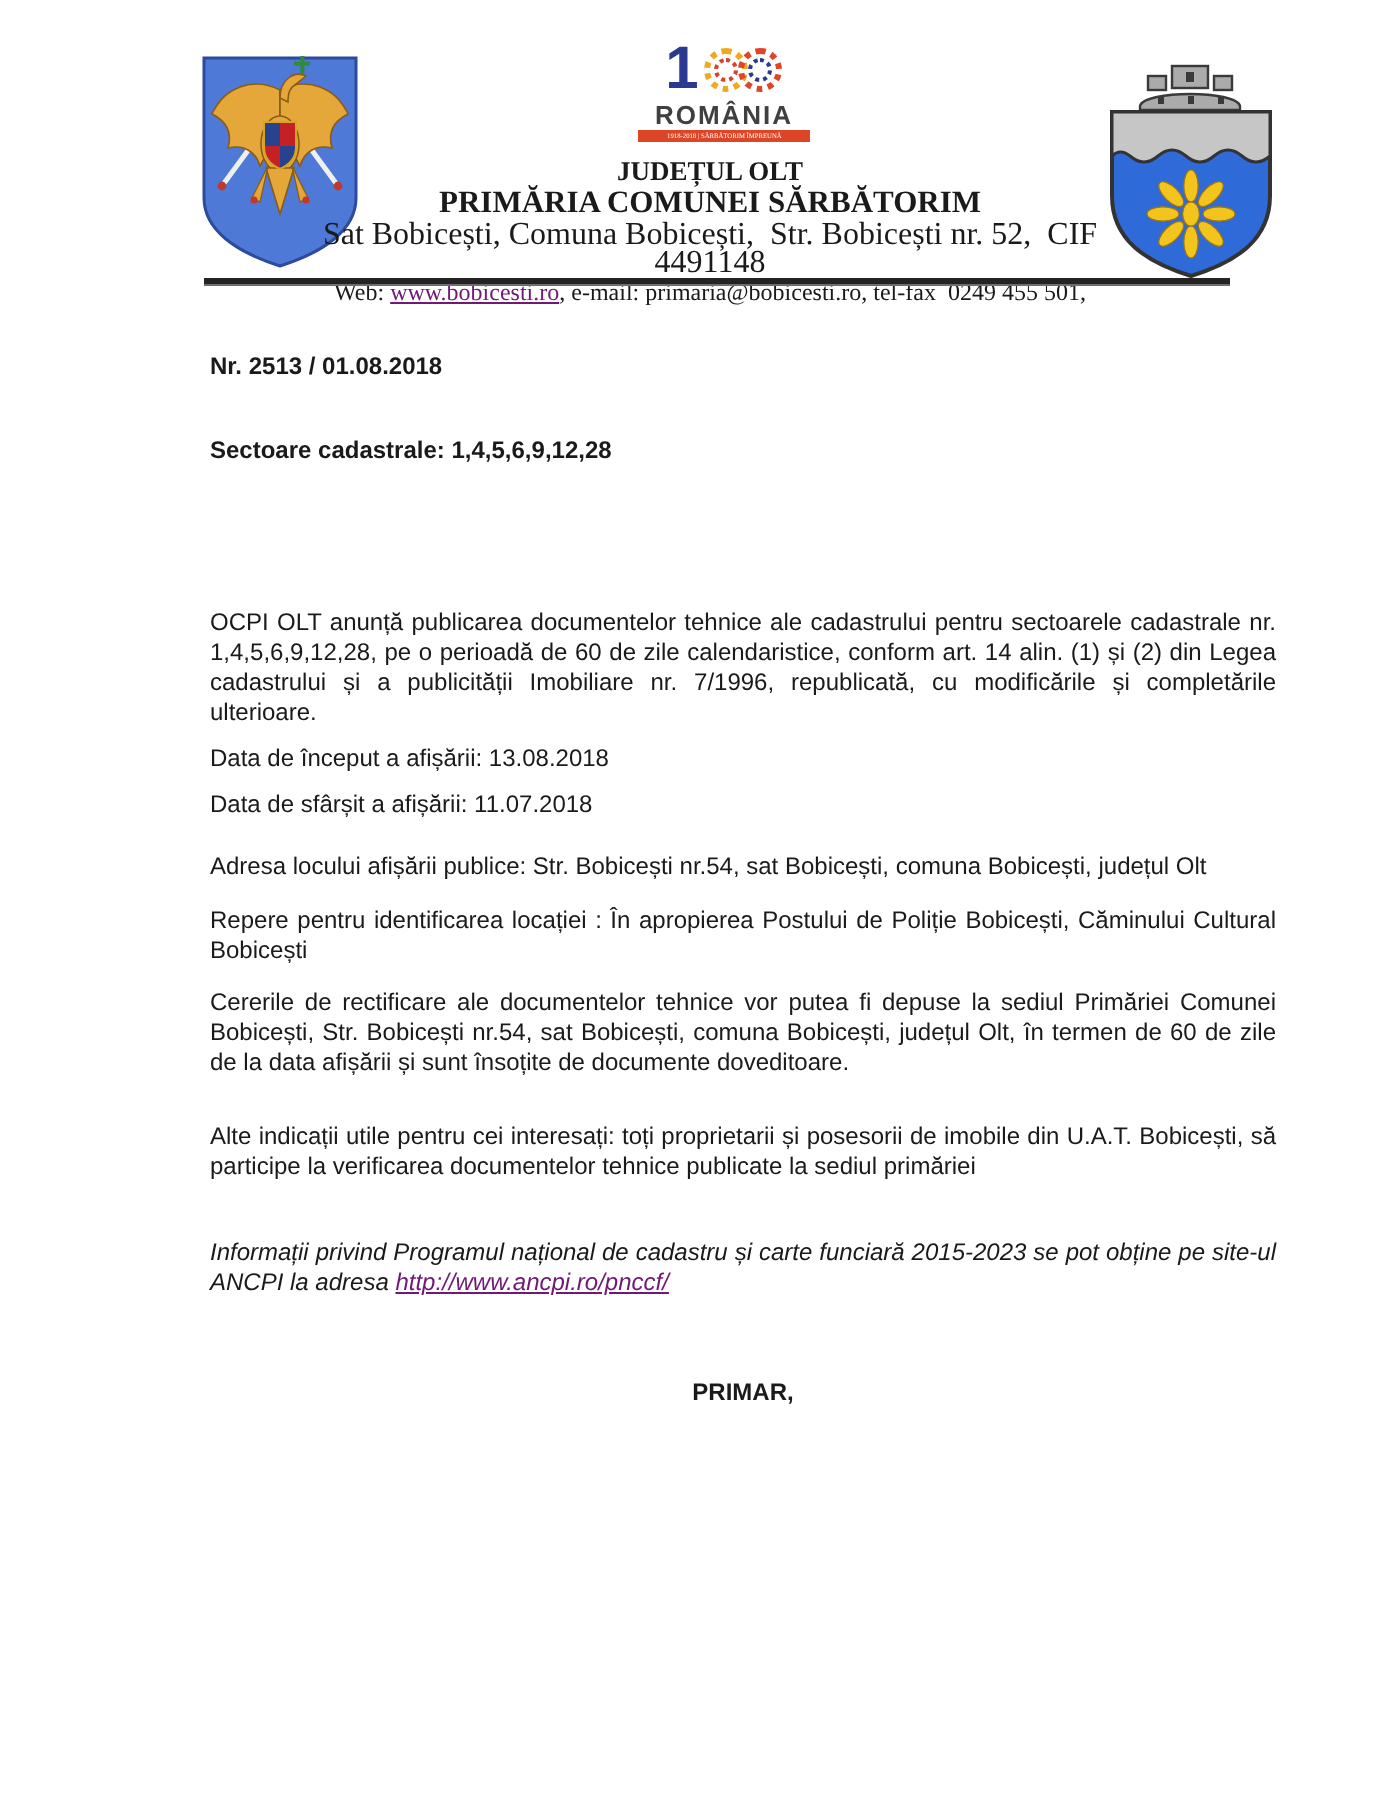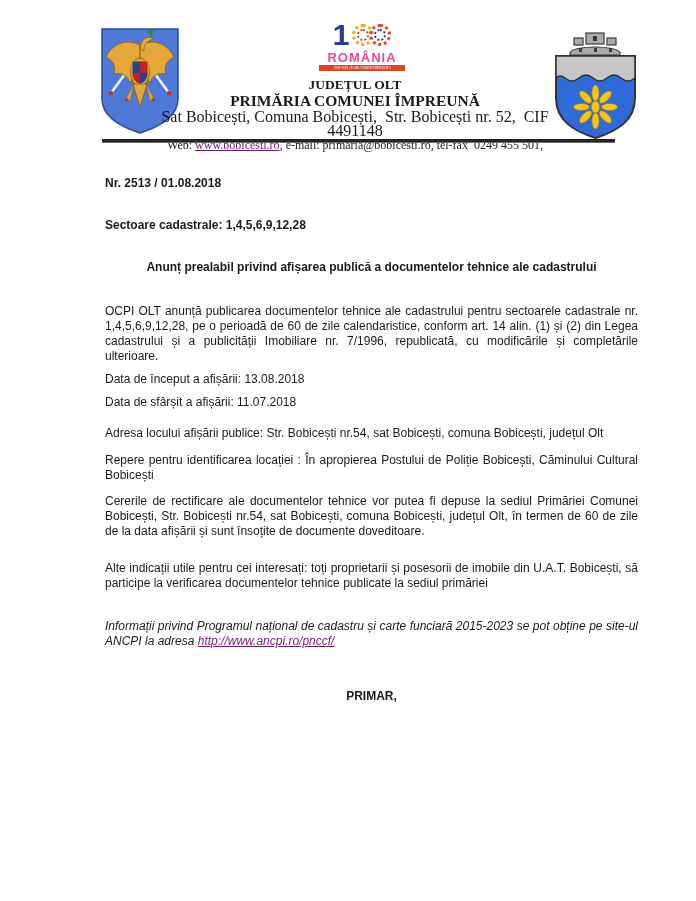--- a/index.html
+++ b/index.html
@@ -18,21 +18,21 @@
   .logo-digits{display:flex;align-items:center;justify-content:center;height:30px;}
   .logo-one{font-family:"Liberation Sans",sans-serif;font-weight:700;font-size:30px;
     line-height:28px;color:#2b3990;margin-right:2px;}
   .ring{width:22px;height:22px;border-radius:50%;box-sizing:border-box;position:relative;}
   .ring1{border:3px dotted #f0a81e;margin-left:1px;}
   .ring2{border:3px dotted #e0452a;margin-left:-5px;}
   .ring-inner{position:absolute;inset:2px;border-radius:50%;box-sizing:border-box;}
   .ring1 .ring-inner{border:2px dotted #d8402a;}
   .ring2 .ring-inner{border:2px dotted #2b3990;}
   .logo-romania{font-family:"Liberation Sans",sans-serif;font-weight:700;font-size:13px;
-    letter-spacing:1px;color:#ec4899;line-height:13px;margin-top:1px;}
+    letter-spacing:1px;color:#404040;line-height:13px;margin-top:1px;}
   .logo-banner{width:86px;height:6px;background:#dd4527;margin:1px auto 0 auto;
     overflow:hidden;display:flex;align-items:center;justify-content:center;}
   .logo-banner span{font-size:8px;line-height:8px;color:#ffffff;white-space:nowrap;
     transform:scale(0.42);transform-origin:center;}
   .hdr-line1{font-weight:700;font-size:13.5px;line-height:15px;margin-top:3px;}
   .hdr-line2{font-weight:700;font-size:15.5px;line-height:17px;}
   .hdr-address{font-size:16px;line-height:14px;margin-top:1px;white-space:pre-wrap;}
   .hdr-web{font-size:12px;line-height:14px;white-space:pre-wrap;}
   a.link{color:#701a75;text-decoration:underline;cursor:pointer;}
   .rule{position:absolute;left:102px;top:139px;width:513px;height:3px;background:#242424;
@@ -92,21 +92,21 @@
         <span class="ring ring2">
             <span class="ring-inner"></span>
           </span>
       </div>
       <div class="logo-romania">ROMÂNIA</div>
       <div class="logo-banner">
         <span>1918-2018 | SĂRBĂTORIM ÎMPREUNĂ</span>
       </div>
     </div>
     <div class="hdr-line1">JUDEȚUL OLT</div>
-    <div class="hdr-line2">PRIMĂRIA COMUNEI ÎMPREUNĂ</div>
+    <div class="hdr-line2">PRIMĂRIA COMUNEI SĂRBĂTORIM</div>
     <div class="hdr-address">Sat Bobicești, Comuna Bobicești,  Str. Bobicești nr. 52,  CIF 4491148</div>
     <div class="hdr-web"><span>Web: </span><a class="link">www.bobicesti.ro</a><span>, e-mail: primaria@bobicesti.ro, tel-fax  0249 455 501,</span></div>
   </div>
 
   <svg class="arms-right" viewBox="0 0 95 112" xmlns="http://www.w3.org/2000/svg">
 
     <rect x="38" y="5" width="18" height="11" fill="#ababab" stroke="#3a3a3a" stroke-width="1.2"></rect>
     <rect x="26" y="10" width="9" height="7" fill="#ababab" stroke="#3a3a3a" stroke-width="1.2"></rect>
     <rect x="59" y="10" width="9" height="7" fill="#ababab" stroke="#3a3a3a" stroke-width="1.2"></rect>
     <path d="M22,25 C24,17 70,17 72,25 L72,27 L22,27 Z" fill="#ababab" stroke="#3a3a3a" stroke-width="1.2"></path>
@@ -130,21 +130,20 @@
       <ellipse cx="0" cy="0" rx="4.2" ry="6"></ellipse>
     </g>
   </svg>
 
   <div class="rule"></div>
 
   <div class="block bold" style="top:176px;">Nr. 2513 / 01.08.2018</div>
 
   <div class="block bold" style="top:218px;">Sectoare cadastrale: 1,4,5,6,9,12,28</div>
 
-  <div class="block bold center" style="top:260px;">Anunț prealabil privind afișarea publică a documentelor tehnice ale cadastrului</div>
 
   <div class="block just" style="top:304px;">OCPI OLT anunță publicarea documentelor tehnice ale cadastrului pentru sectoarele  cadastrale nr. 1,4,5,6,9,12,28, pe o perioadă de 60 de zile calendaristice, conform art. 14 alin. (1) și (2) din Legea cadastrului și a publicității Imobiliare nr. 7/1996, republicată, cu modificările și completările ulterioare.</div>
 
   <div class="block" style="top:372px;">Data de început a afișării: 13.08.2018</div>
 
   <div class="block" style="top:395px;">Data de sfârșit a afișării: 11.07.2018</div>
 
   <div class="block just" style="top:426px;">Adresa locului afișării publice: Str. Bobicești nr.54, sat Bobicești, comuna Bobicești, județul Olt</div>
 
   <div class="block just" style="top:453px;">Repere pentru identificarea locației : În apropierea Postului de Poliție Bobicești, Căminului Cultural Bobicești</div>

